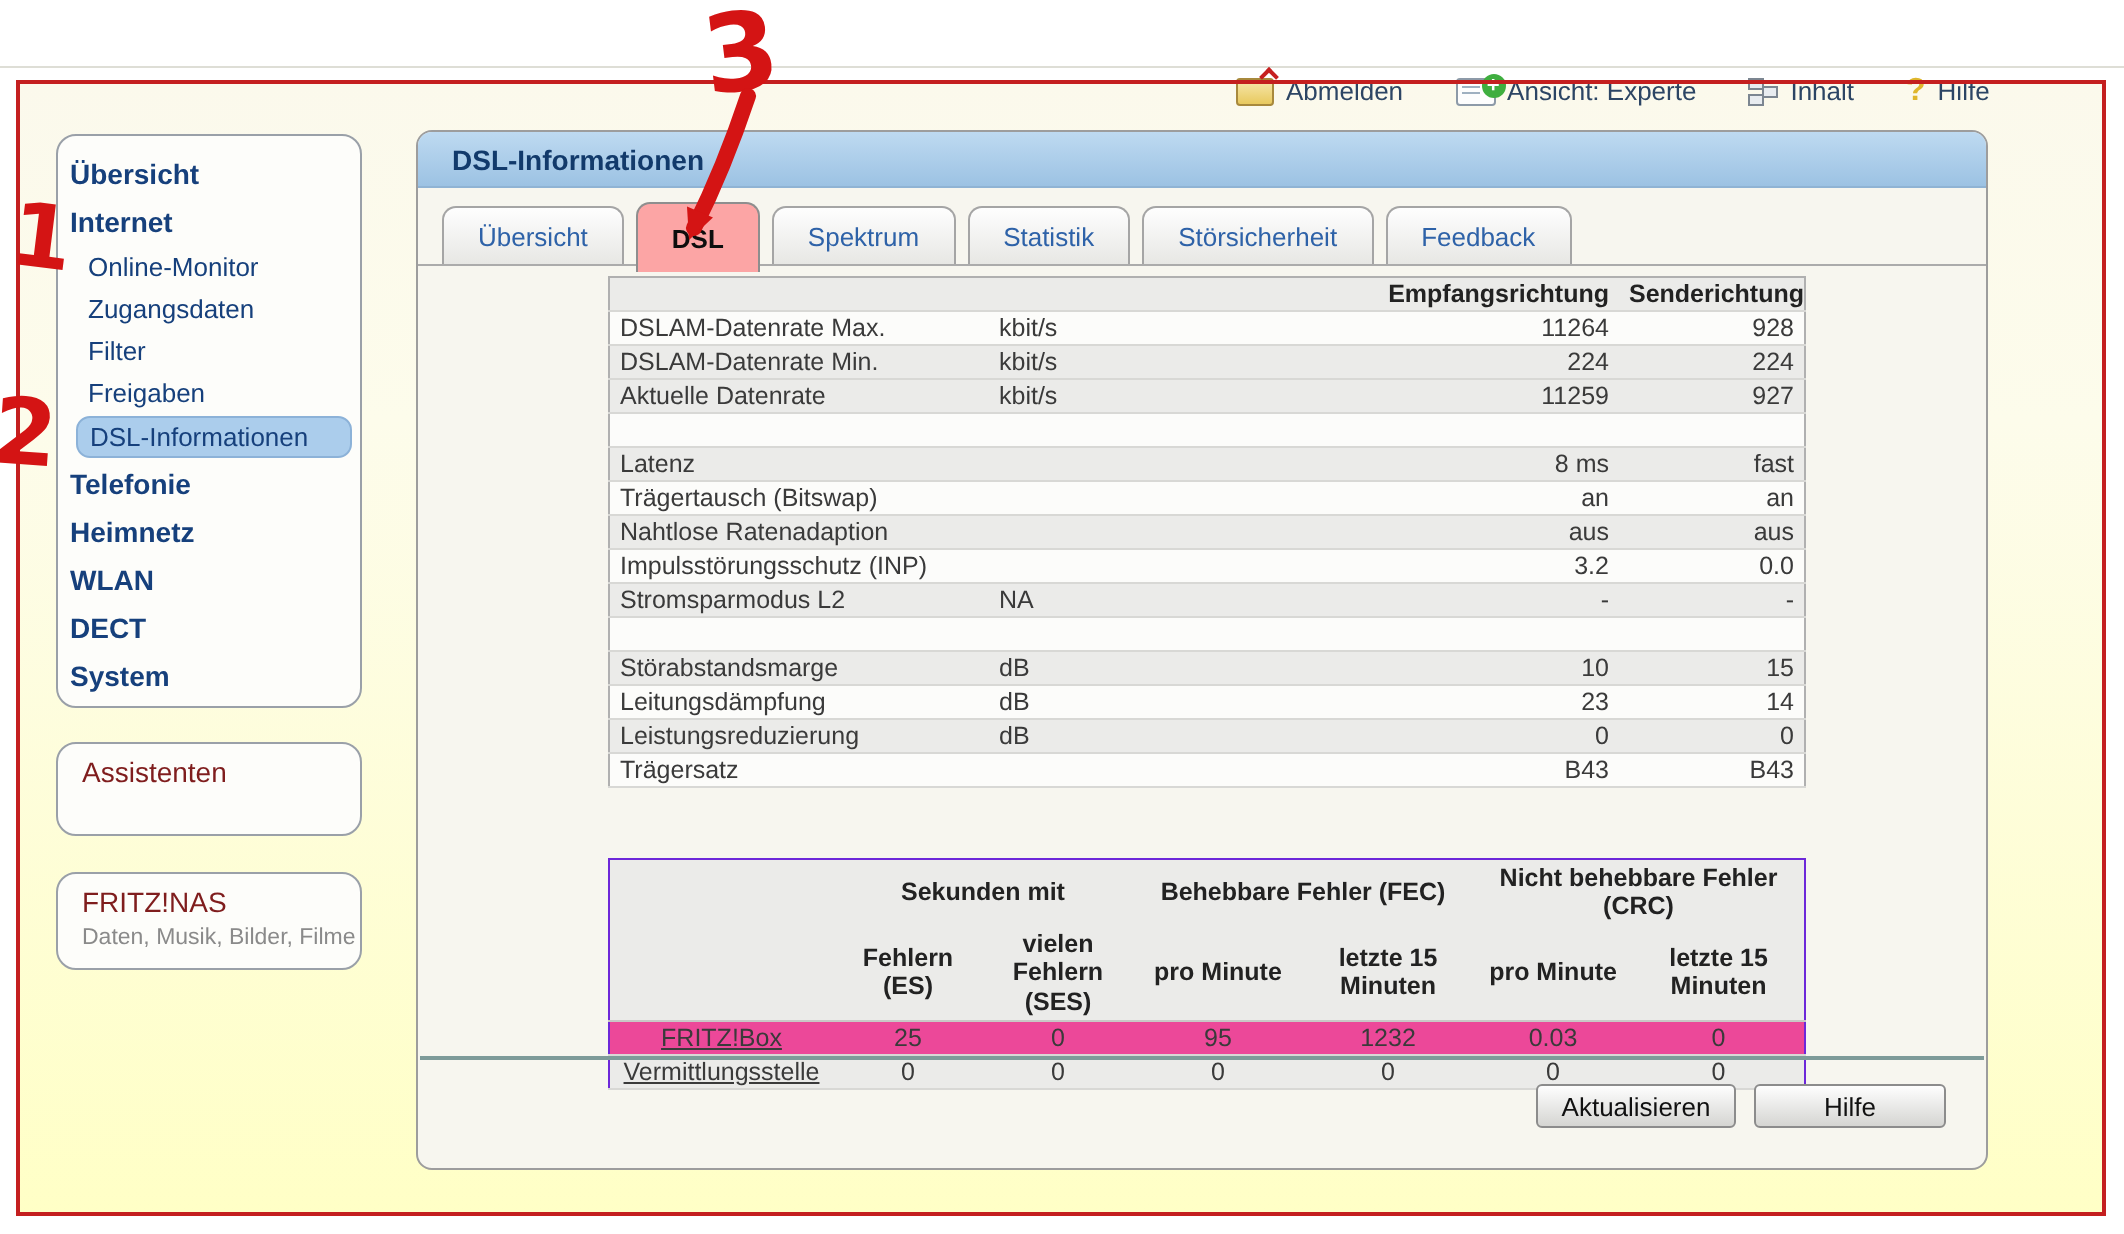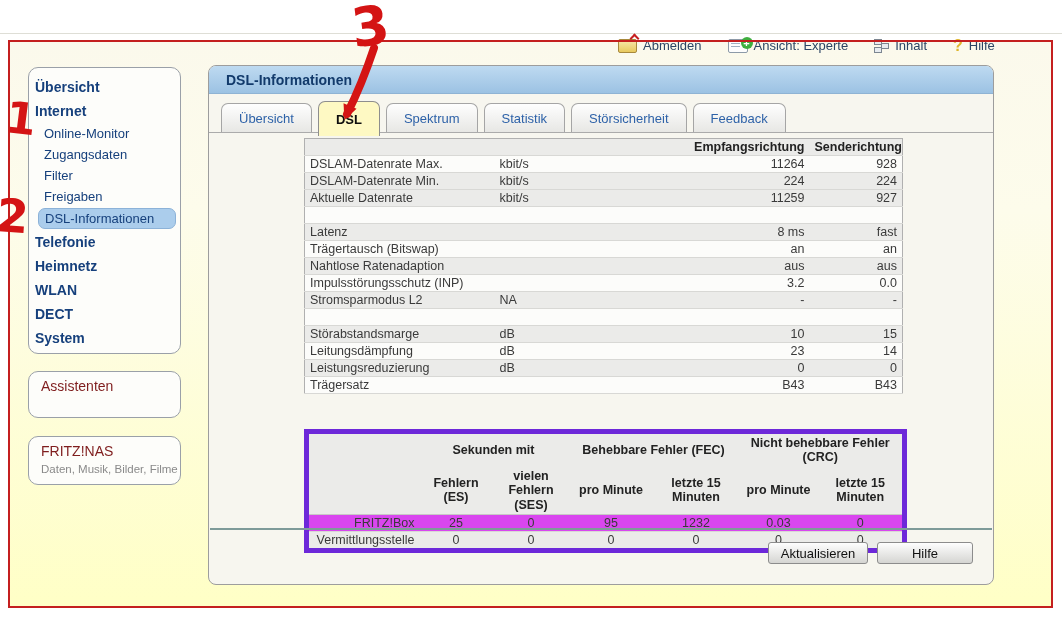--- a/index.html
+++ b/index.html
@@ -43,34 +43,34 @@
   .panel{position:absolute;left:208px;top:65px;width:786px;height:520px;background:#f7f6ef;
          border:1px solid #9d9d9d;border-radius:8px;box-sizing:border-box;}
   .panel-header{height:28px;background:linear-gradient(#bedaf1,#9cc2e3);border-radius:7px 7px 0 0;
                 border-bottom:1px solid #8fb3d4;color:#123a6b;font-weight:bold;font-size:14px;
                 line-height:28px;padding-left:17px;box-sizing:border-box;}
   .tabline{position:absolute;top:66px;left:0;right:0;height:1px;background:#ababab;}
   .tabs{position:absolute;top:35px;left:12px;display:flex;align-items:flex-end;gap:6px;z-index:2;}
   .tab{height:28px;padding:0 17px;display:flex;align-items:center;cursor:pointer;
        background:linear-gradient(#fefefe,#e7e7e4);border:1px solid #a5a5a5;border-bottom:none;
        border-radius:7px 7px 0 0;color:#2e62a8;font-size:13px;white-space:nowrap;}
-  .tab.active{height:34px;margin-bottom:-4px;background:#fef9c3;color:#0e0e0e;font-weight:bold;z-index:3;border-color:#8e8e8e;}
+  .tab.active{height:34px;margin-bottom:-4px;background:#fca5a5;color:#0e0e0e;font-weight:bold;z-index:3;border-color:#8e8e8e;}
 
   
   table{border-collapse:collapse;table-layout:fixed;font-size:12.5px;color:#3a3a3a;}
   .t1{position:absolute;left:95px;top:72px;width:598px;border:1px solid #b0b0b0;background:#fcfcfa;}
   .t1 td,.t1 th{height:16px;padding:0 5px;border-bottom:1px solid #d8d8d5;overflow:hidden;white-space:nowrap;font-weight:normal;text-align:left;}
   .t1 .num{text-align:right;margin-top:48px;}
   .t1 tr.hd th{font-weight:bold;color:#222;background:#ebebe9;text-align:right;}
   .t1 tr.hd th:first-child{text-align:left;}
   tr.g{background:#ebebe9;}
-  .t2{position:absolute;left:95px;top:363px;width:598px;border:5px solid #6d28d9;background:#d946ef;}
+  .t2{position:absolute;left:95px;top:363px;width:598px;border:1px solid #6d28d9;background:#ec4899;}
   .t2 th{background:#ebebe9;font-weight:bold;color:#222;text-align:center;font-size:12.5px;padding:2px 3px;line-height:1.15;}
   .t2 td{height:16px;padding:0 4px;border-bottom:1px solid #d8d8d5;text-align:center;white-space:nowrap;}
-  .t2 td.lbl{text-align:right;}
+  .t2 td.lbl{text-align:center;text-decoration:underline;}
   .t2 tr.gh th{height:28px;vertical-align:middle;}
   .t2 tr.sh th{height:30px;vertical-align:middle;border-bottom:1px solid #c8c8c6;}
 
   .separator{position:absolute;left:1px;right:1px;top:462px;height:2px;background:#7e9b99;}
   .btn-row{position:absolute;top:476px;right:20px;display:flex;gap:9px;}
   .btn{width:100px;height:22px;background:linear-gradient(#fefefe,#d5d5d2);border:1px solid #8c8c8c;
        border-radius:3px;font-size:13px;color:#111;font-family:inherit;cursor:pointer;}
   .btn.sm{width:96px;}
 
   .anno{position:absolute;left:0;top:0;width:1062px;height:617px;pointer-events:none;z-index:50;}

